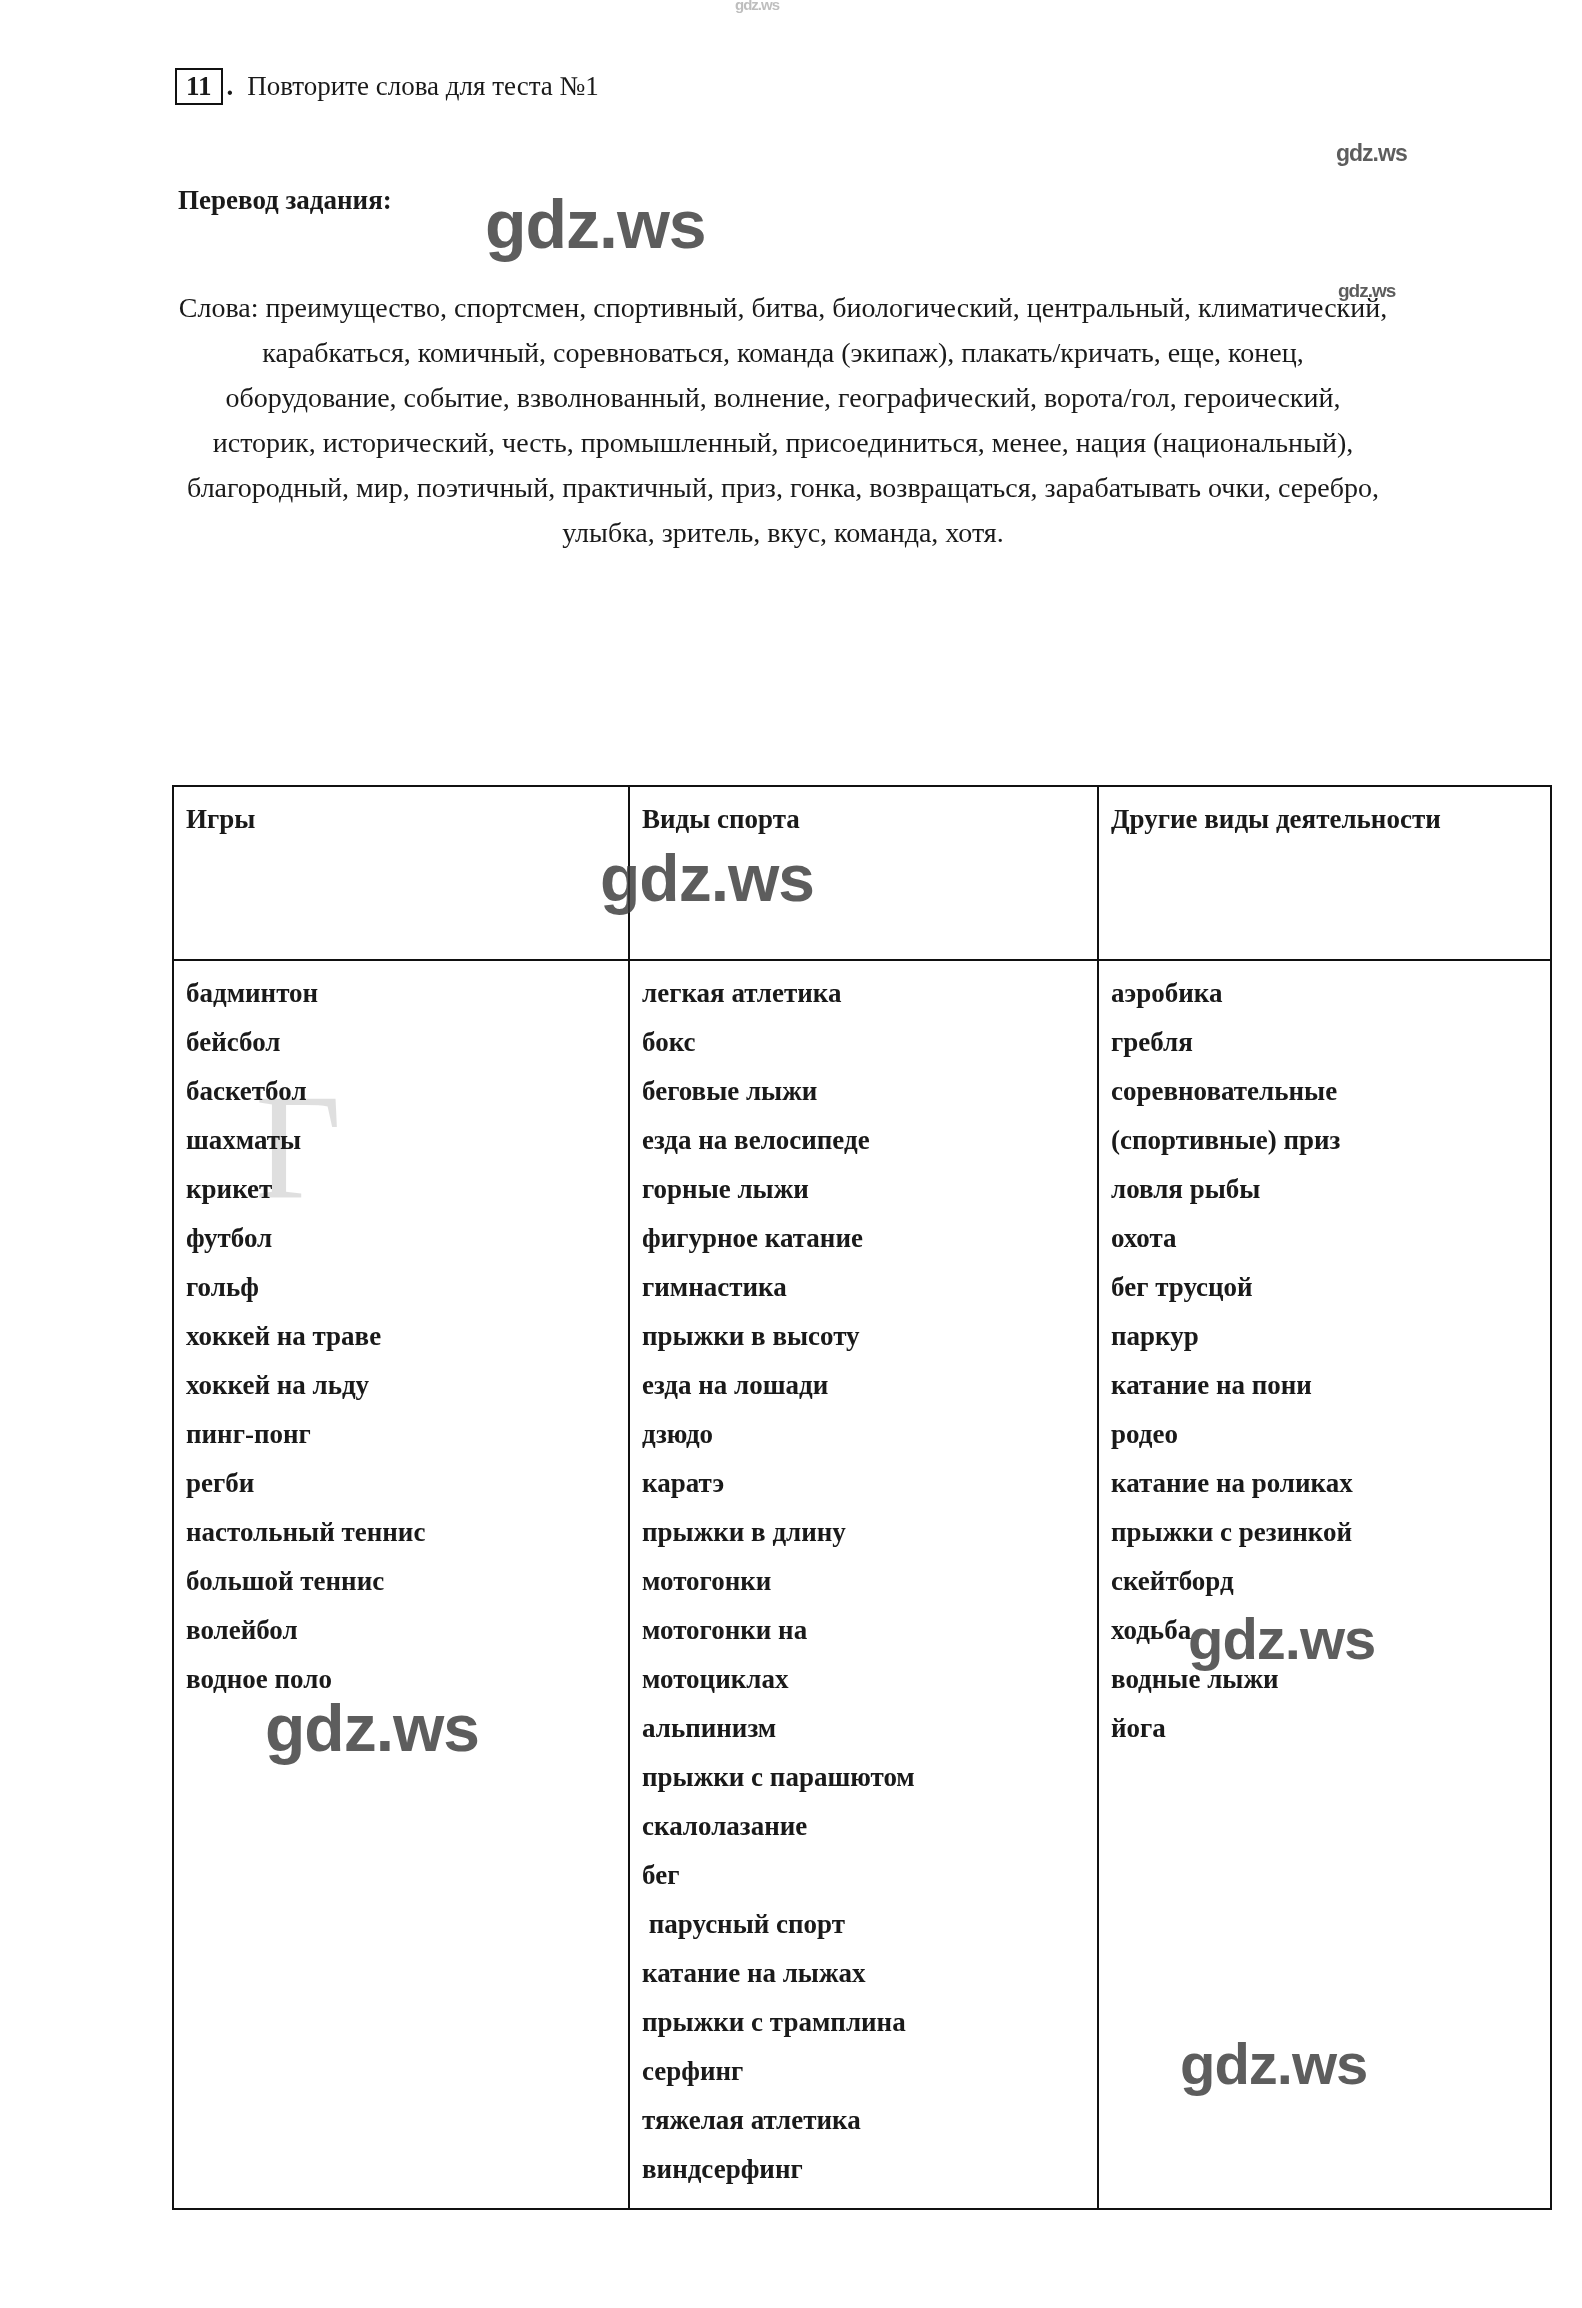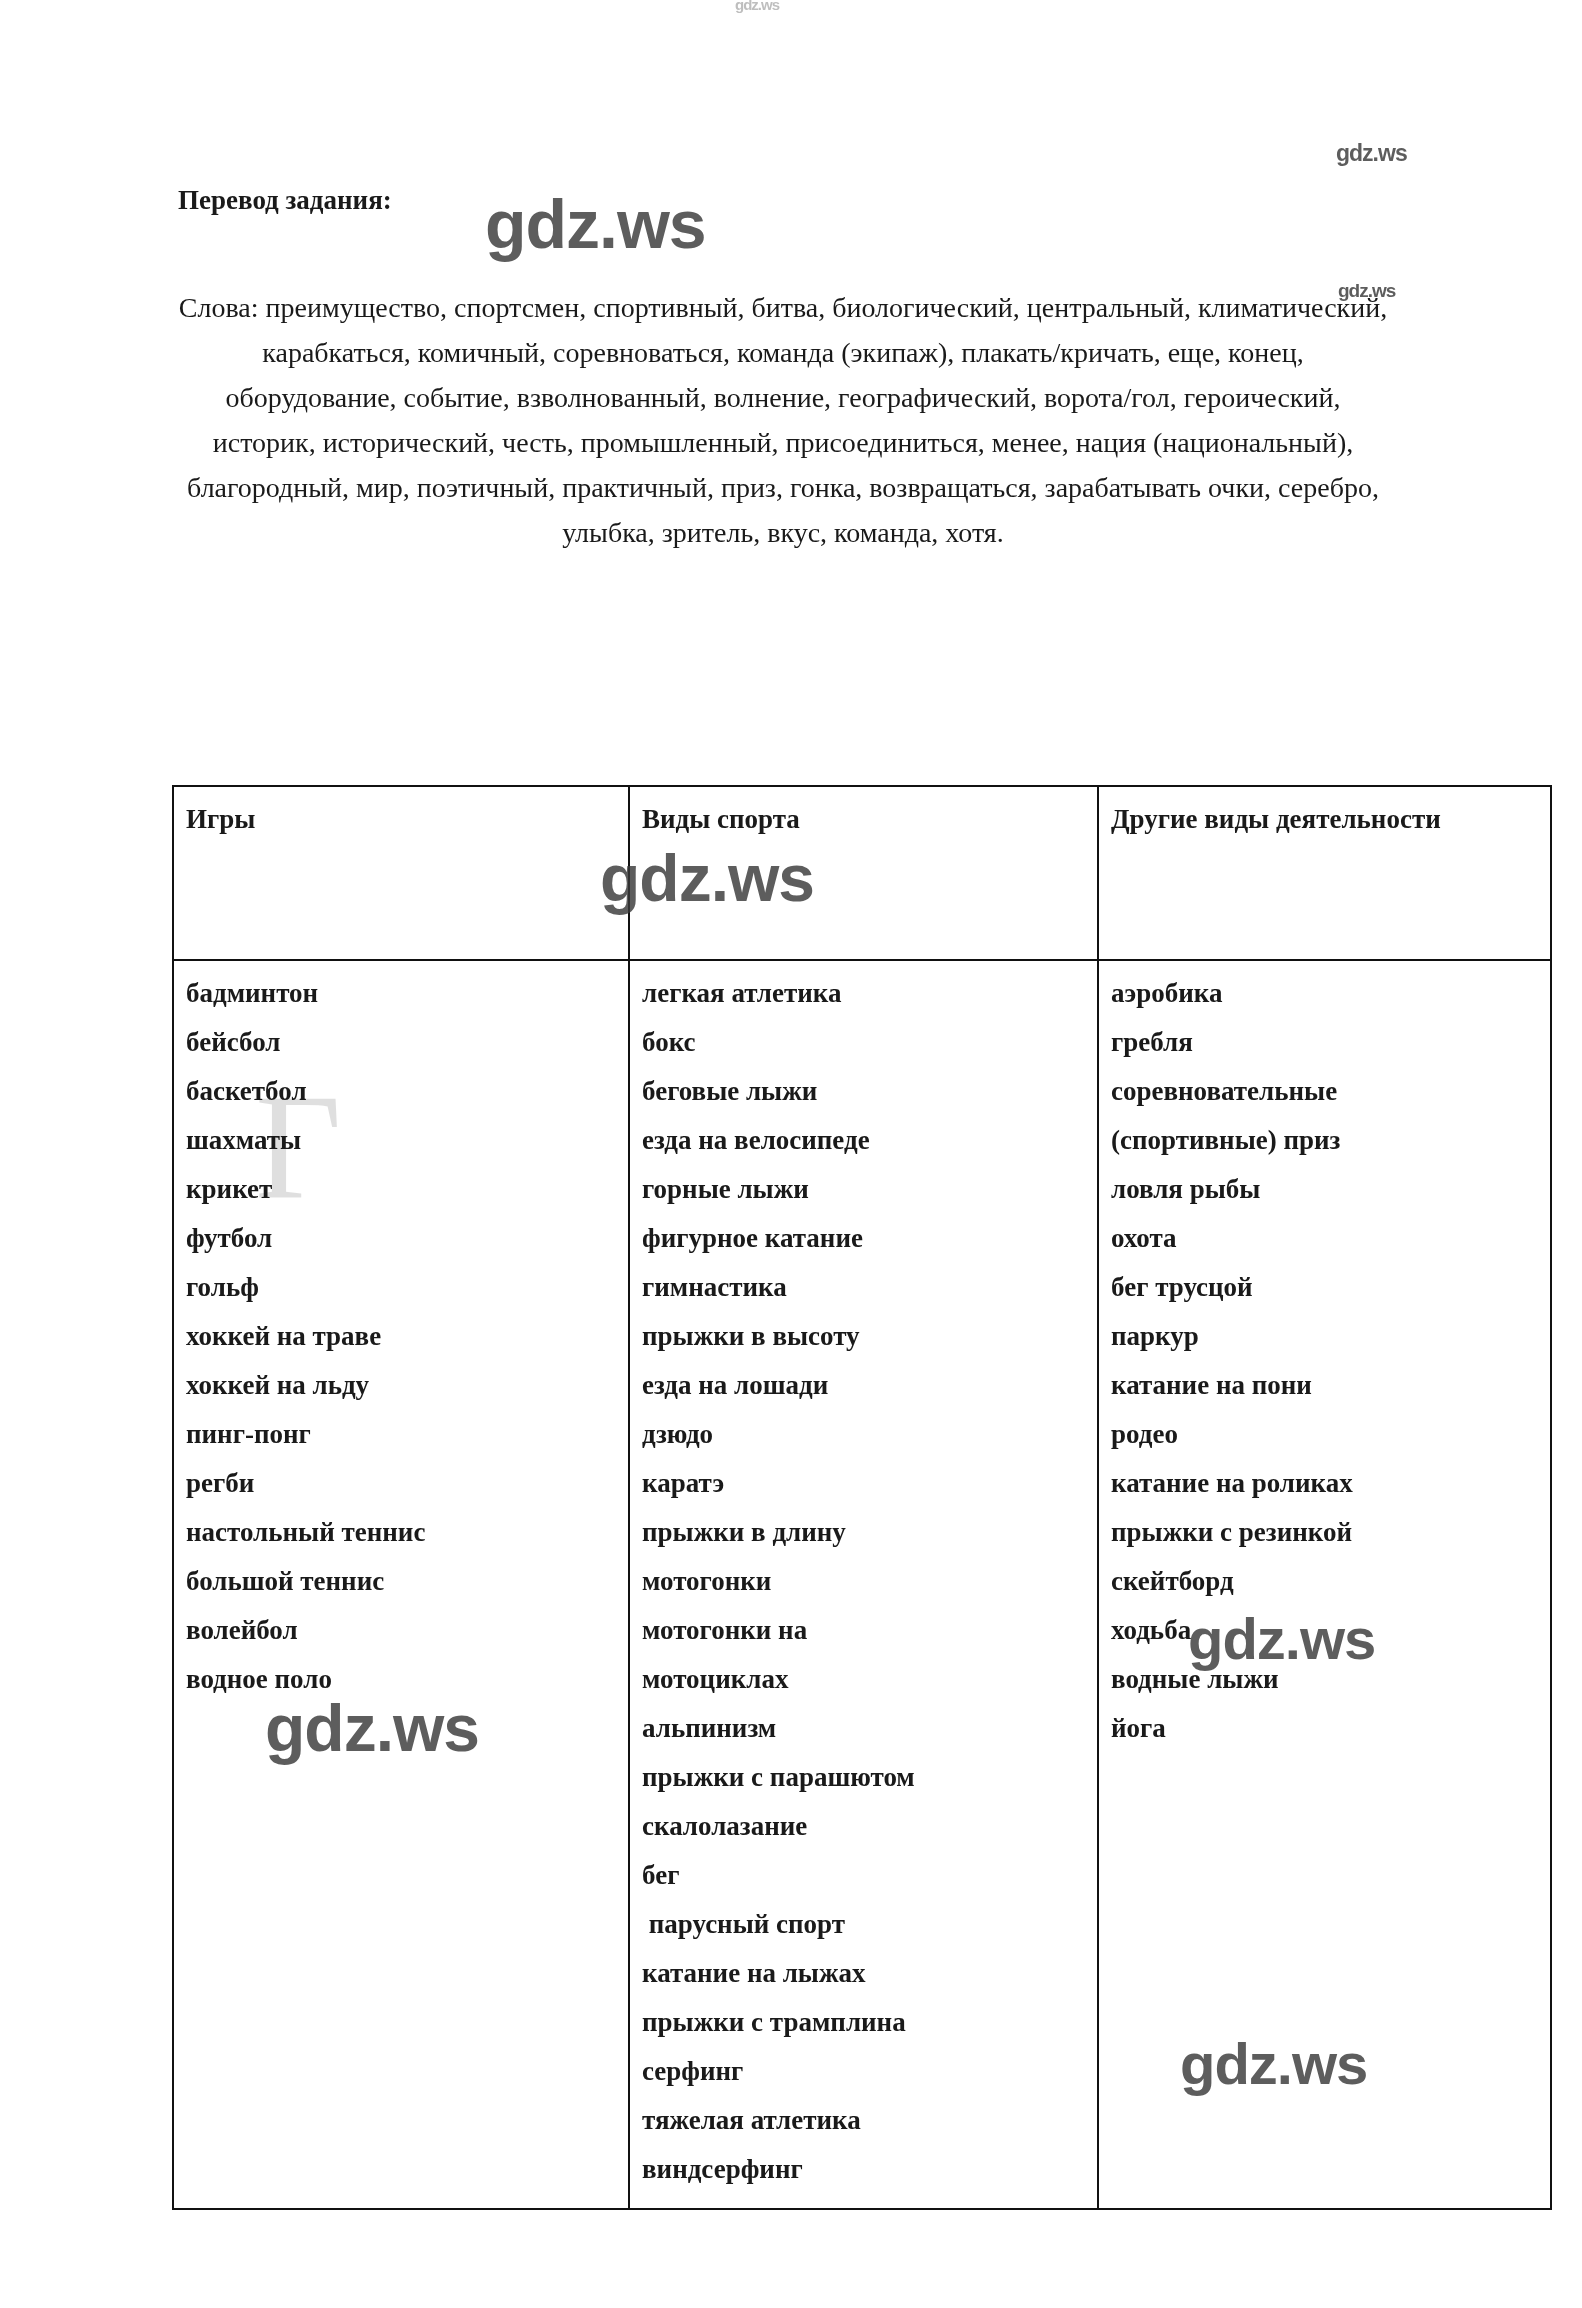--- a/index.html
+++ b/index.html
@@ -134,20 +134,25 @@
 </head>
 <body>
 
 <div class="page">
 
   <div class="wm wm-top">gdz.ws</div>
   <div class="wm wm-big1">gdz.ws</div>
   <div class="wm wm-right1">gdz.ws</div>
   <div class="wm wm-right2">gdz.ws</div>
 
+  <div class="task-head">
+    <span class="task-num-box">11</span>
+    <span class="task-num-dot">.</span>
+    <span class="task-title">Повторите слова для теста №1</span>
+  </div>
 
   <div class="translation-label">Перевод задания:</div>
 
   <div class="words">Слова: преимущество, спортсмен, спортивный, битва, биологический, центральный, климатический, карабкаться, комичный, соревноваться, команда (экипаж), плакать/кричать, еще, конец, оборудование, событие, взволнованный, волнение, географический, ворота/гол, героический, историк,  исторический, честь, промышленный, присоединиться, менее, нация (национальный),  благородный, мир, поэтичный, практичный,  приз, гонка, возвращаться, зарабатывать очки, серебро, улыбка, зритель, вкус, команда, хотя.</div>
 
 
   <div class="ghost ghost-g">Г</div>
 
   <table class="tbl">
     <thead>

